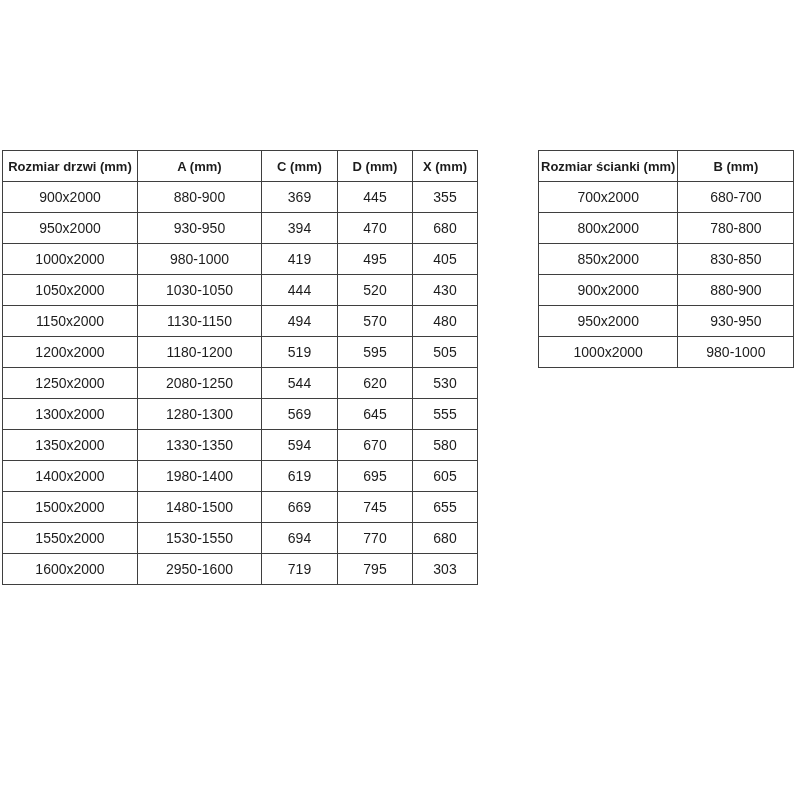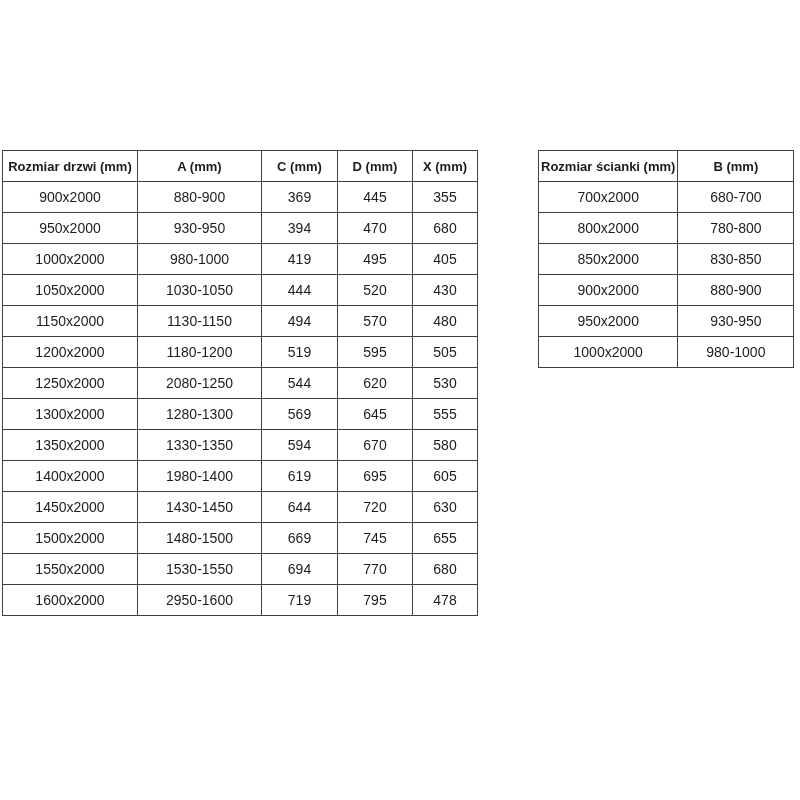--- a/index.html
+++ b/index.html
@@ -138,46 +138,39 @@
           <td>580</td>
         </tr>
         <tr>
           <td>1400x2000</td>
           <td>1980-1400</td>
           <td>619</td>
           <td>695</td>
           <td>605</td>
         </tr>
         <tr>
-          <td>1450x2000</td>
-          <td>1430-1450</td>
-          <td>644</td>
-          <td>720</td>
-          <td>630</td>
-        </tr>
-        <tr>
           <td>1500x2000</td>
           <td>1480-1500</td>
           <td>669</td>
           <td>745</td>
           <td>655</td>
         </tr>
         <tr>
           <td>1550x2000</td>
           <td>1530-1550</td>
           <td>694</td>
           <td>770</td>
           <td>680</td>
         </tr>
         <tr>
           <td>1600x2000</td>
           <td>2950-1600</td>
           <td>719</td>
           <td>795</td>
-          <td>478</td>
+          <td>303</td>
         </tr>
       </tbody>
     </table>
 
   <table class="spec" id="walls-table">
       <colgroup>
         <col style="width: 139px;">
         <col style="width: 116px;">
       </colgroup>
       <thead>

